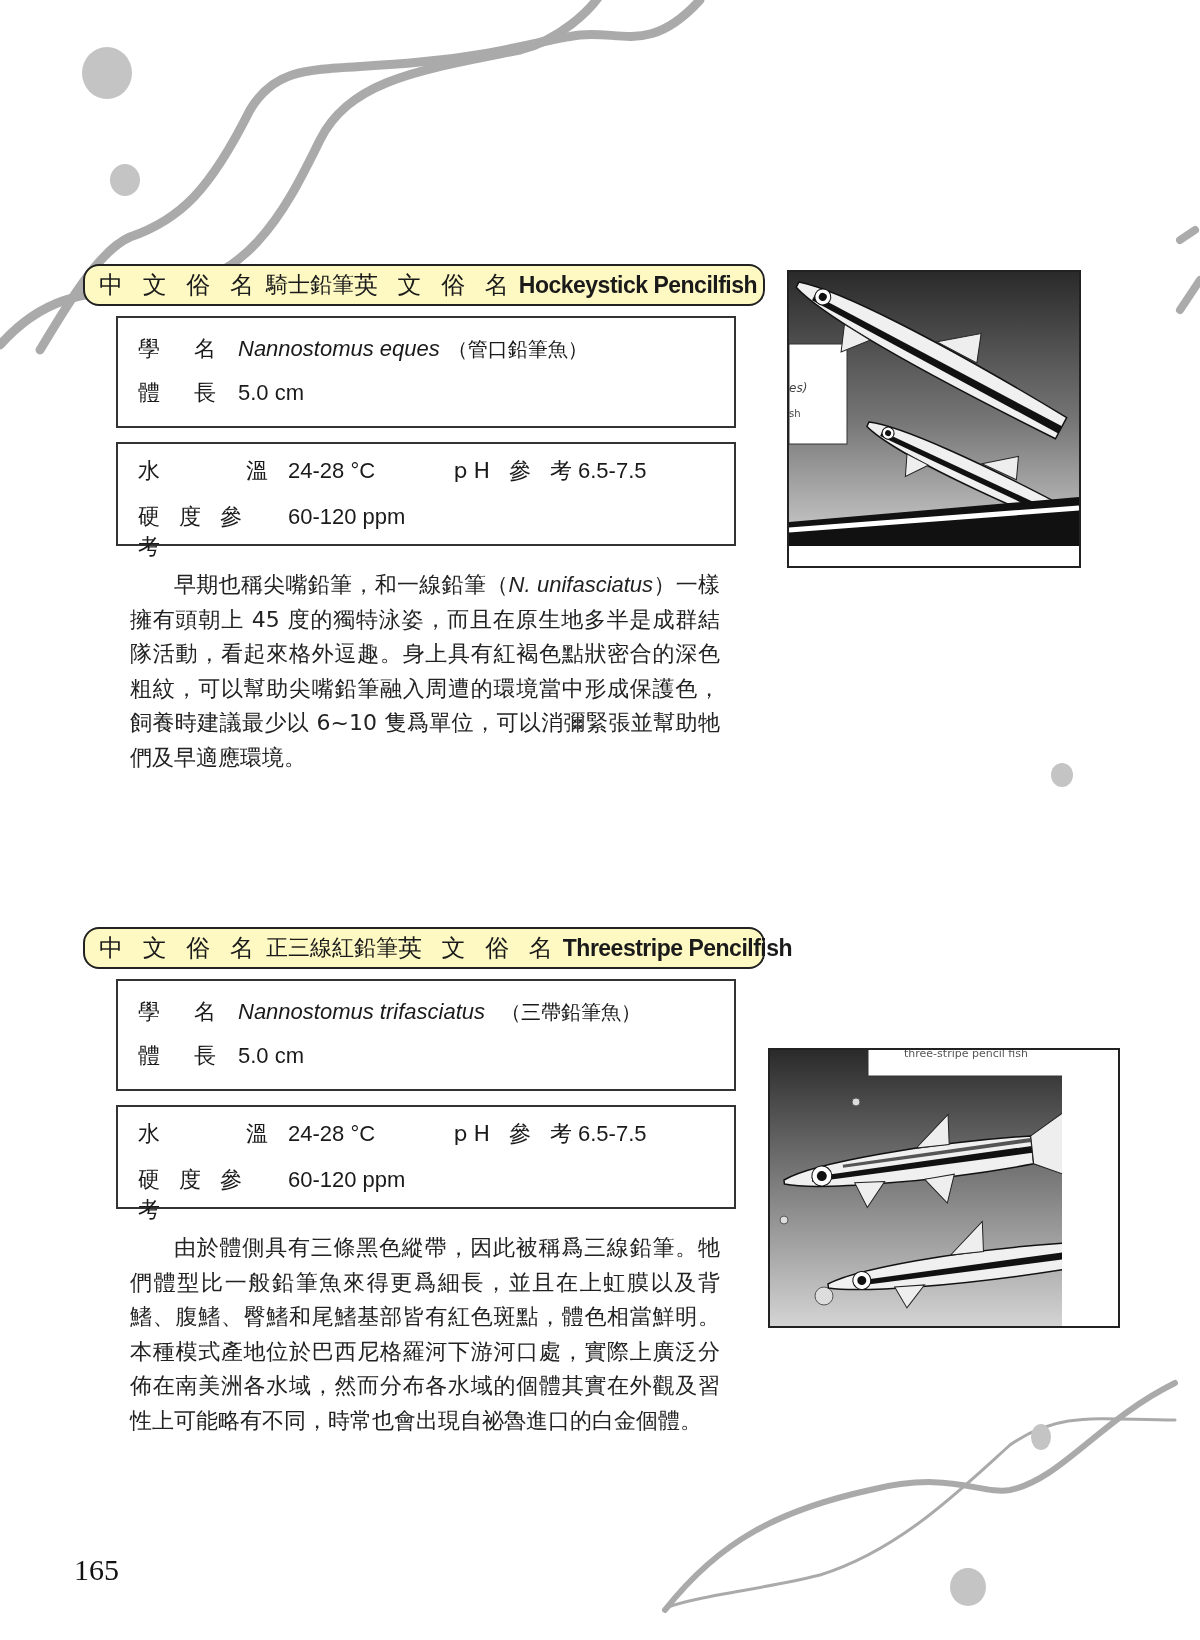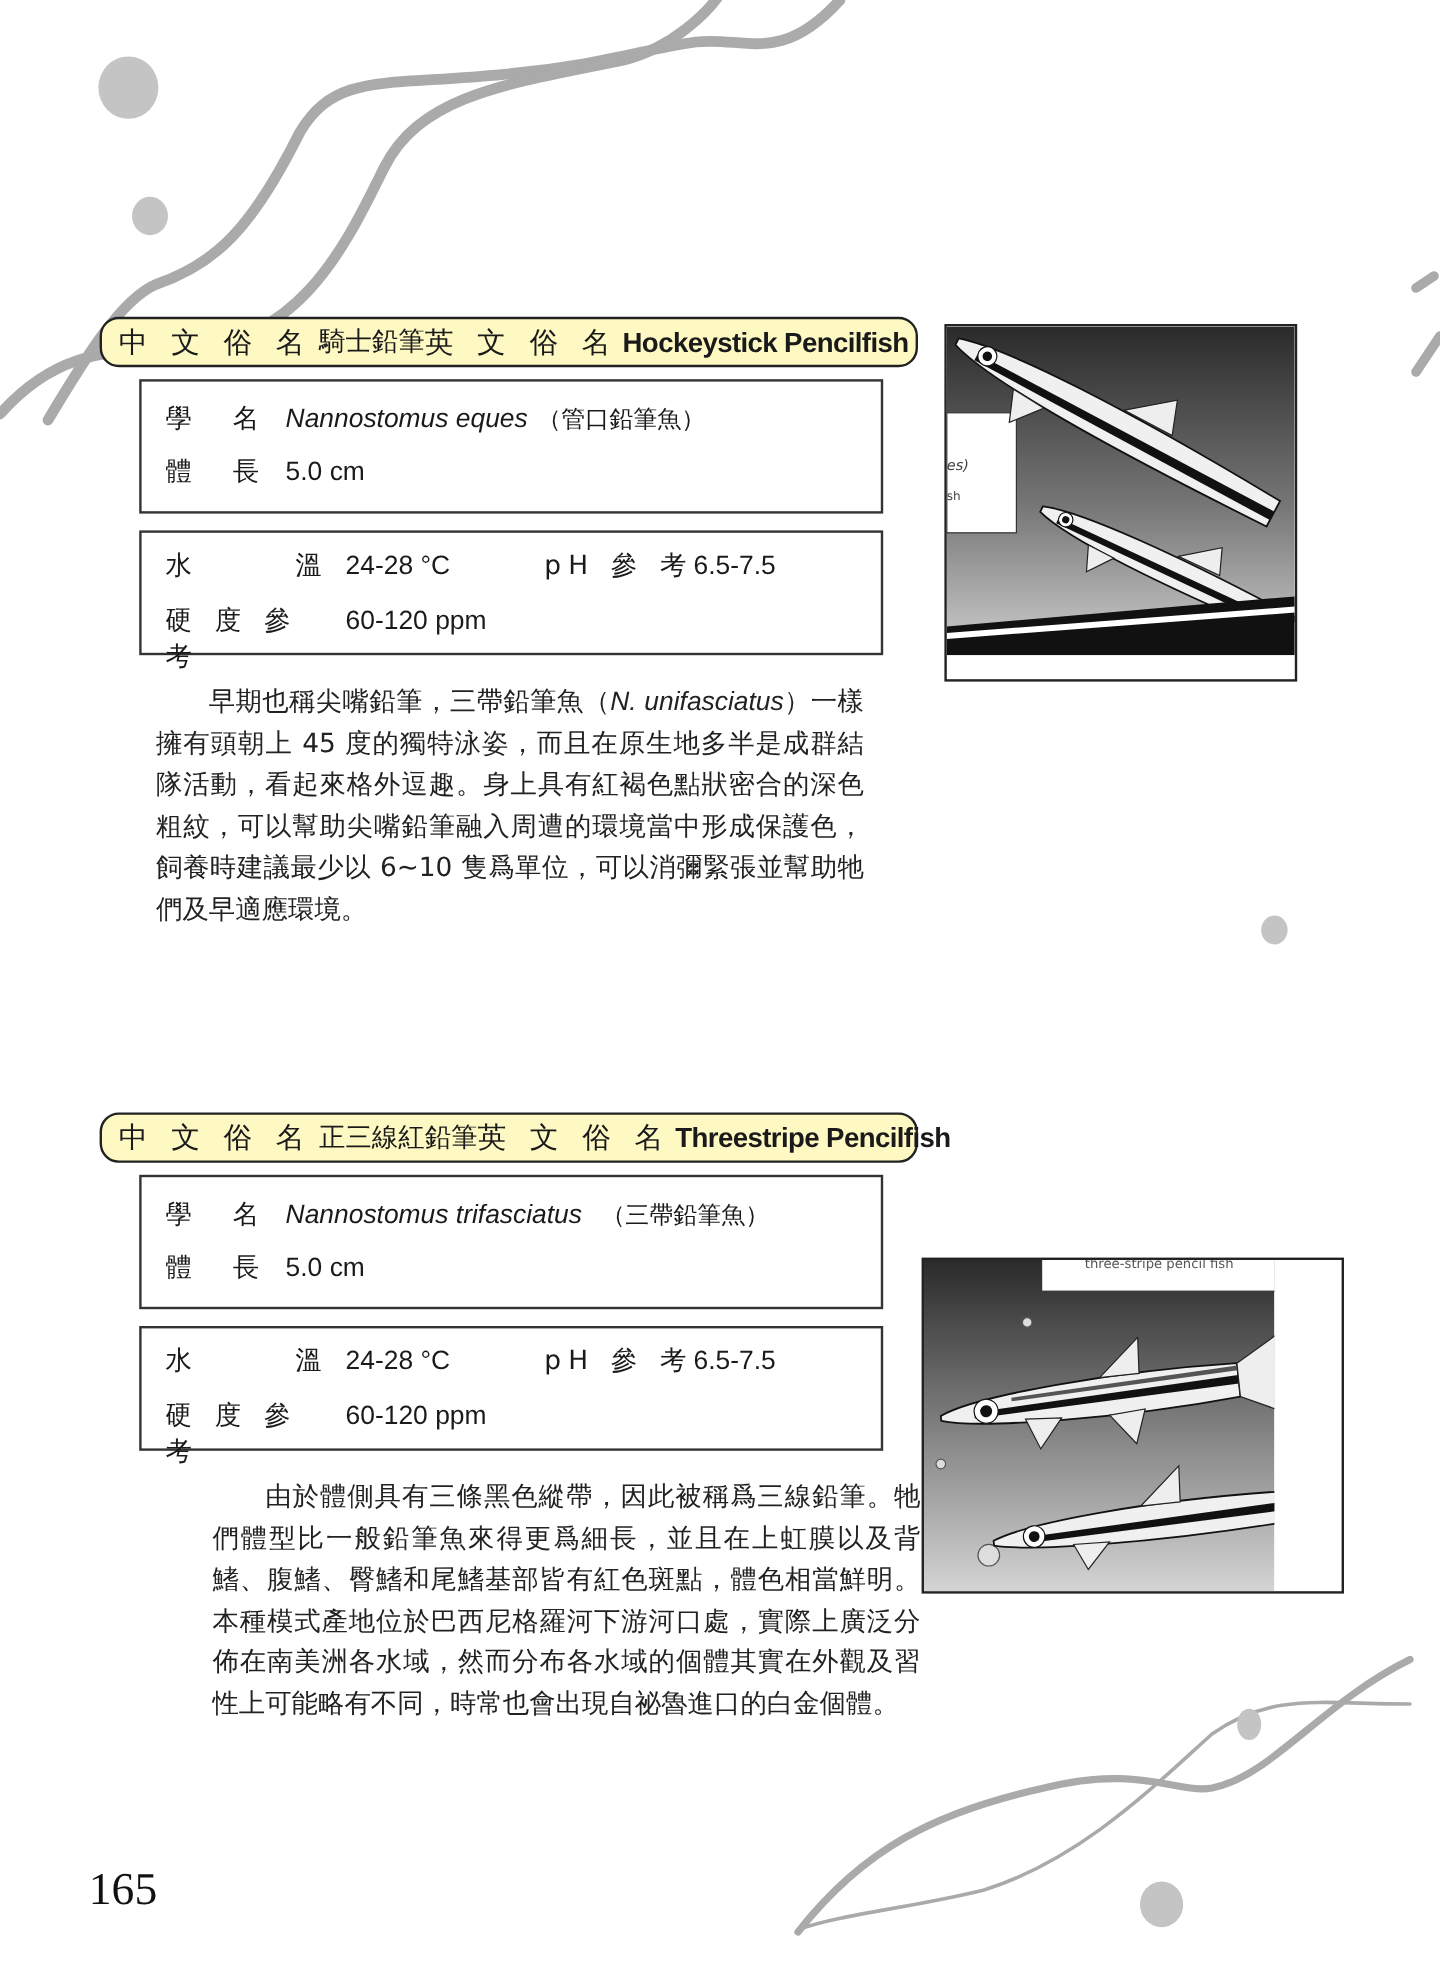--- a/index.html
+++ b/index.html
@@ -43,21 +43,21 @@
   .desc p { text-indent: 2em; }
   .desc i { font-style: italic; font-family: "Liberation Sans", sans-serif; }
 
   .fish-img {
     position: absolute; border: 2px solid #222; overflow: hidden;
   }
   .fish-img svg { display: block; }
 
   .page-num {
     position: absolute; left: 74px; top: 1553px;
-    font-family: "Liberation Serif", serif; font-size: 38px; color: #111;
+    font-family: "Liberation Serif", serif; font-size: 30px; color: #111;
   }
 </style>
 </head>
 <body>
 
 <svg class="deco" viewBox="0 0 1200 1640" width="1200" height="1640">
   <g fill="none" stroke="#a6a6a6" stroke-linecap="round" opacity="0.95">
     <path d="M0,345 C40,300 80,290 150,290 C250,290 290,200 320,140 C350,80 420,70 520,50 C560,40 590,10 600,-5" stroke-width="9"></path>
     <path d="M40,350 C70,300 100,250 130,237 C180,220 210,190 250,110 C280,60 320,72 420,62 C500,55 540,40 580,35 C620,30 650,55 700,0" stroke-width="9"></path>
     <path d="M1180,240 L1195,230" stroke-width="8"></path>
@@ -111,21 +111,21 @@
       <span class="env-k2">pH 參 考</span>
       <span class="env-v2">6.5-7.5</span>
     </div>
     <div class="env-row">
       <span class="env-k" style="letter-spacing:6px; display:block;">硬 度 參 考</span>
       <span class="env-v">60-120 ppm</span>
     </div>
   </div>
 
   <div class="desc" style="left:130px; top:568px;">
-    <p><span>早期也稱尖嘴鉛筆，三帶鉛筆魚（</span><i>N. unifasciatus</i><span>）一樣擁有頭朝上 45 度的獨特泳姿，而且在原生地多半是成群結隊活動，看起來格外逗趣。身上具有紅褐色點狀密合的深色粗紋，可以幫助尖嘴鉛筆融入周遭的環境當中形成保護色，飼養時建議最少以 6~10 隻爲單位，可以消彌緊張並幫助牠們及早適應環境。</span></p>
+    <p><span>早期也稱尖嘴鉛筆，和一線鉛筆（</span><i>N. unifasciatus</i><span>）一樣擁有頭朝上 45 度的獨特泳姿，而且在原生地多半是成群結隊活動，看起來格外逗趣。身上具有紅褐色點狀密合的深色粗紋，可以幫助尖嘴鉛筆融入周遭的環境當中形成保護色，飼養時建議最少以 6~10 隻爲單位，可以消彌緊張並幫助牠們及早適應環境。</span></p>
   </div>
 
   <div class="fish-img" style="left:787px; top:270px; width:294px; height:298px;">
     <svg width="290" height="274" viewBox="0 0 290 274">
       <defs>
         <linearGradient id="bg1" x1="0" y1="0" x2="0" y2="1">
           <stop offset="0" stop-color="#2a2a2a"></stop>
           <stop offset="0.55" stop-color="#777"></stop>
           <stop offset="1" stop-color="#cfcfcf"></stop>
         </linearGradient>
@@ -194,21 +194,21 @@
       <span class="env-v">24-28 °C</span>
       <span class="env-k2">pH 參 考</span>
       <span class="env-v2">6.5-7.5</span>
     </div>
     <div class="env-row">
       <span class="env-k" style="letter-spacing:6px; display:block;">硬 度 參 考</span>
       <span class="env-v">60-120 ppm</span>
     </div>
   </div>
 
-  <div class="desc" style="left:130px; top:1231px;margin-left:47px;">
+  <div class="desc" style="left:130px; top:1231px;">
     <p>由於體側具有三條黑色縱帶，因此被稱爲三線鉛筆。牠們體型比一般鉛筆魚來得更爲細長，並且在上虹膜以及背鰭、腹鰭、臀鰭和尾鰭基部皆有紅色斑點，體色相當鮮明。本種模式產地位於巴西尼格羅河下游河口處，實際上廣泛分佈在南美洲各水域，然而分布各水域的個體其實在外觀及習性上可能略有不同，時常也會出現自祕魯進口的白金個體。</p>
   </div>
 
   <div class="fish-img" style="left:768px; top:1048px; width:352px; height:280px;">
     <svg width="292" height="276" viewBox="0 0 292 276">
       <defs>
         <linearGradient id="bg2" x1="0" y1="0" x2="0" y2="1">
           <stop offset="0" stop-color="#2a2a2a"></stop>
           <stop offset="0.55" stop-color="#888"></stop>
           <stop offset="1" stop-color="#d4d4d4"></stop>

